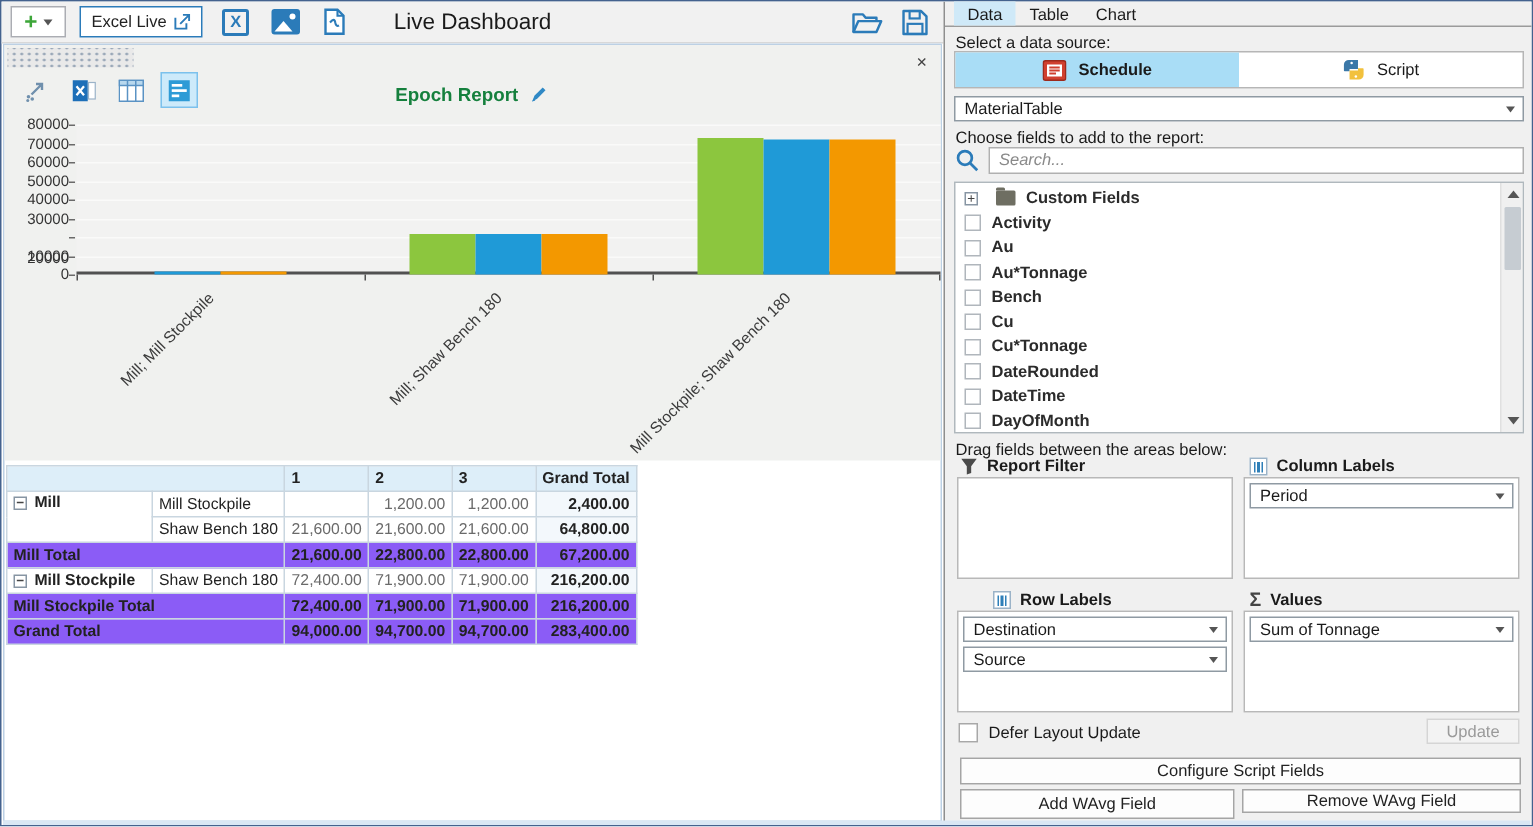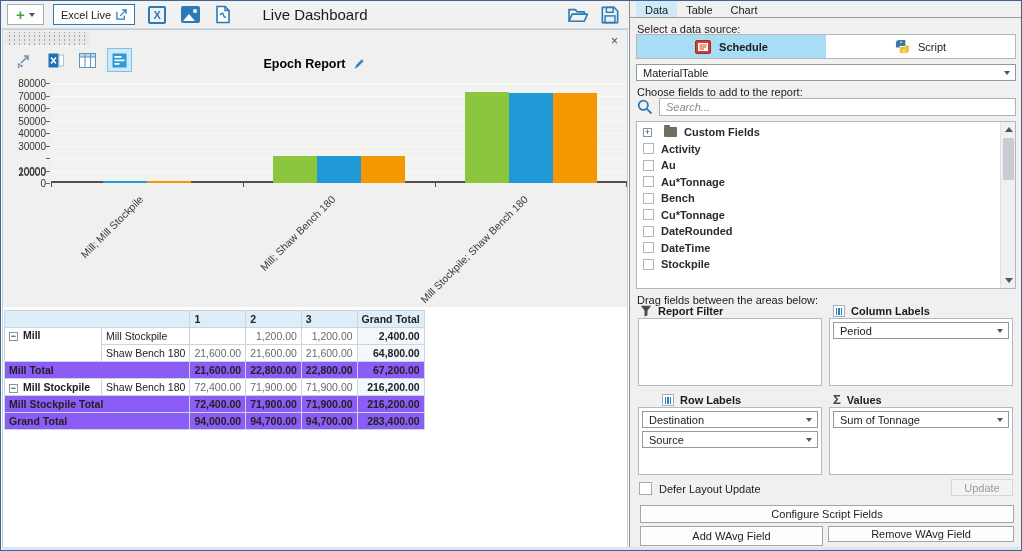--- a/index.html
+++ b/index.html
@@ -27,21 +27,21 @@
   
   .dash { position:absolute; left:1px; top:28px; width:626px; height:519px; background:#fff; border:1px solid #bcd0e4; }
   .chart-region { position:absolute; left:0; top:0; width:624px; height:277px; background:#f0f1ef; }
   .drag-tab { position:absolute; left:2px; top:2px; width:84px; height:13px; background:#e9e9e9;
     background-image:radial-gradient(circle, #9aa8b8 0.9px, transparent 1.1px); background-size:5px 4px; background-position:2px 2px; }
   .close-btn { position:absolute; right:9px; top:5px; font-size:12px; color:#444; line-height:12px; cursor:default; }
   .report-toolbar { position:absolute; left:8px; top:18px; display:flex; gap:7px; }
   .rt-btn { width:25px; height:24px; display:flex; align-items:center; justify-content:center; border:1px solid transparent; }
   .rt-btn.selected { background:#cdeafa; border:1px solid #7cc1ec; }
   .report-title-row { position:absolute; left:0; right:0; top:24px; text-align:center; pointer-events:none; }
-  .report-title { font-size:12.5px; font-weight:bold; color:#000000; }
+  .report-title { font-size:12.5px; font-weight:bold; color:#15803d; }
   .pencil { display:inline-block; margin-left:8px; vertical-align:-2px; }
 
   .plot { position:absolute; left:48px; top:53px; width:576px; height:100px; background:#f2f2f1; border-bottom:2px solid #515151; }
   .gridline { position:absolute; left:0; width:100%; height:1px; background:#fafaf9; }
   .ytick-dash { position:absolute; left:-5px; width:4px; height:1px; background:#6a6a6a; }
   .y-axis { position:absolute; left:0; top:53px; width:43px; height:110px; }
   .ylab { position:absolute; right:0; font-size:10px; color:#333; line-height:10px; text-align:right; }
   .bar-group { position:absolute; top:0; height:100px; display:flex; align-items:flex-end; justify-content:center; }
   .bar { width:44px; }
   .boundary-tick { position:absolute; top:100px; width:1px; height:4px; background:#515151; }
@@ -378,33 +378,37 @@
           <div class="field-row">
             <span class="cb"></span>
             <span class="field-label">Au*Tonnage</span>
           </div>
           <div class="field-row">
             <span class="cb"></span>
             <span class="field-label">Bench</span>
           </div>
           <div class="field-row">
             <span class="cb"></span>
+            <span class="field-label">Cu</span>
+          </div>
+          <div class="field-row">
+            <span class="cb"></span>
             <span class="field-label">Cu*Tonnage</span>
           </div>
           <div class="field-row">
             <span class="cb"></span>
             <span class="field-label">DateRounded</span>
           </div>
           <div class="field-row">
             <span class="cb"></span>
             <span class="field-label">DateTime</span>
           </div>
           <div class="field-row">
             <span class="cb"></span>
-            <span class="field-label">Stockpile</span>
+            <span class="field-label">DayOfMonth</span>
           </div>
         </div>
       <div class="scrollbar">
         <div class="sb-arrow" style="top:0;">
             <span class="tri-up"></span>
           </div>
         <div class="sb-thumb"></div>
         <div class="sb-arrow" style="bottom:0;">
             <span class="tri-down"></span>
           </div>

